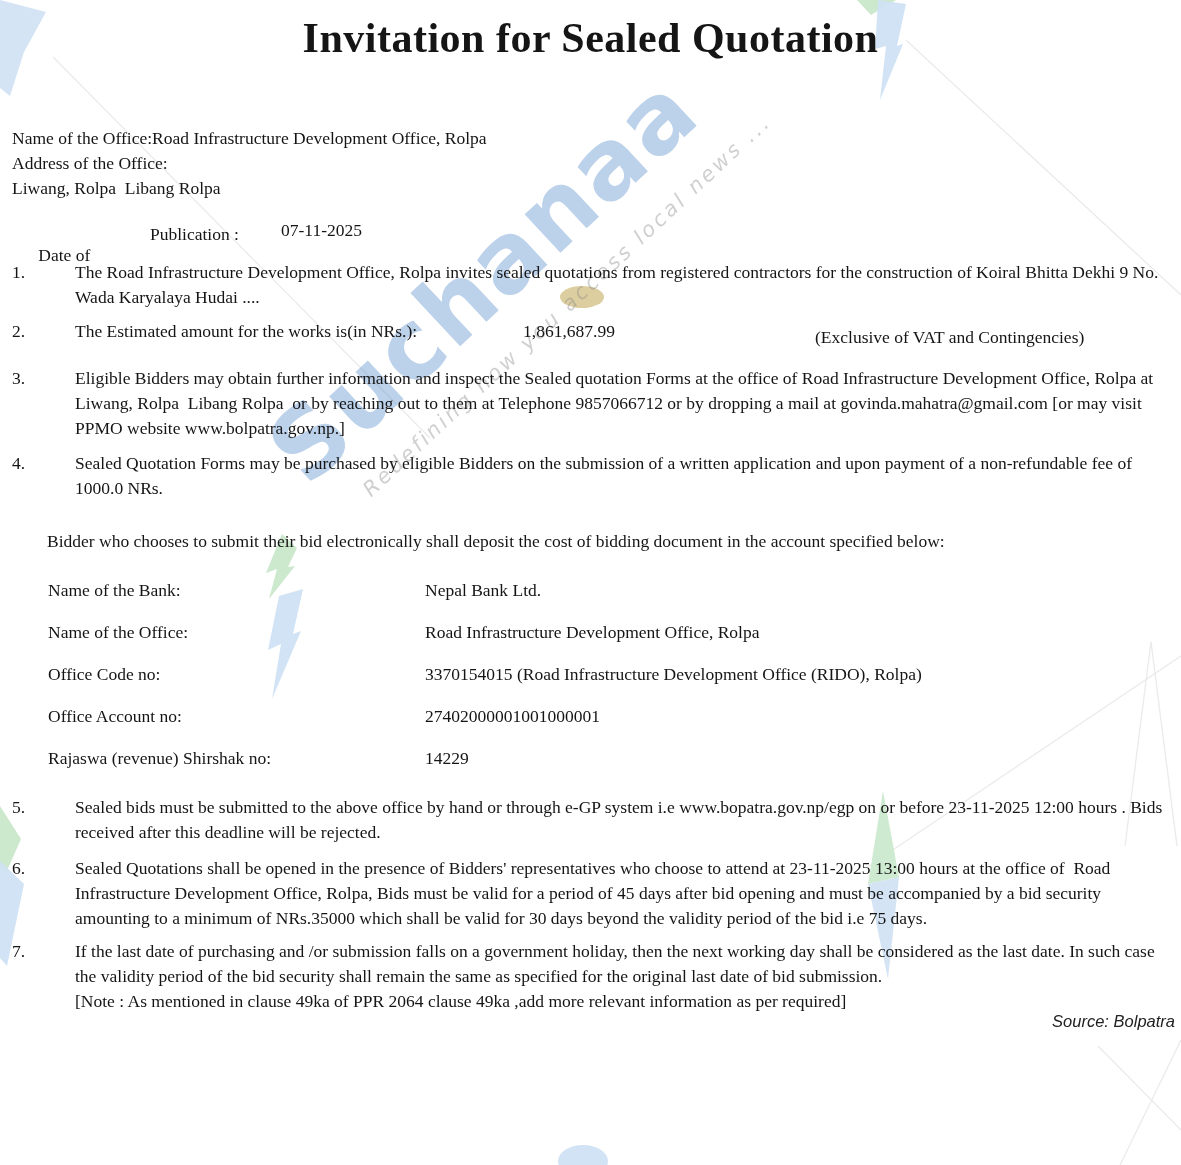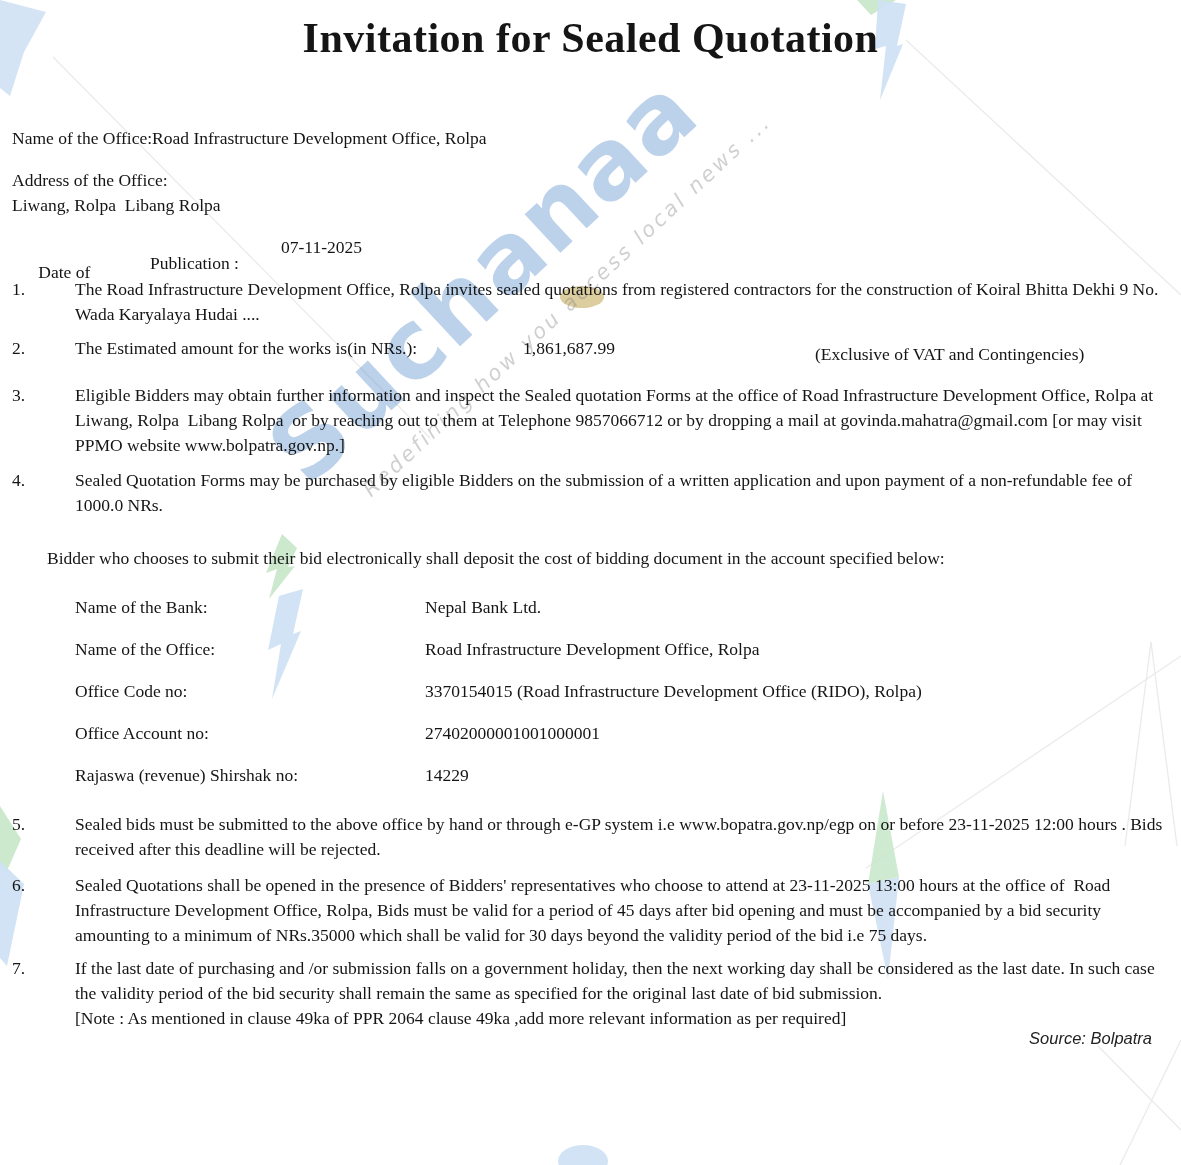--- a/index.html
+++ b/index.html
@@ -21,47 +21,47 @@
   }
   .wm-tagline{
     font-family:"DejaVu Sans",sans-serif;font-style:italic;font-size:21px;
     letter-spacing:3px;color:#8a8a8a;opacity:.40;margin:8px 0 0 40px;
   }
   
   .content{position:relative;z-index:1;}
   .title{margin:14px 0 0;text-align:center;font-size:42px;font-weight:bold;letter-spacing:.5px;}
   .meta{margin:0;padding-left:12px;font-size:17.5px;line-height:25px;white-space:pre-wrap;}
   .m-name{margin-top:64px;}
-  .m-addr{margin-top:17px;}
+  .m-addr{}
   .m-quote{margin-top:10px;}
   .m-date{margin-top:17px;position:relative;height:25px;}
-  .m-date .pub{position:absolute;left:150px;top:16px;}
+  .m-date .pub{position:absolute;left:150px;top:4px;}
   .m-date .pubdate{position:absolute;left:281px;top:0;}
   .block{display:block;}
   .li{position:relative;padding-left:75px;font-size:17.5px;line-height:25px;}
   .li .num{position:absolute;left:12px;top:0;}
   .li .txt{width:1088px;white-space:pre-wrap;}
   .i1{margin-top:17px;}
   .i2{margin-top:9px;}
   .i2 .amount{position:absolute;left:523px;top:0;}
   .i2 .vatnote{position:absolute;left:815px;top:6px;}
   .i3{margin-top:22px;}
   .i4{margin-top:10px;}
   .or{margin-top:12px;padding-left:455px;font-size:17.5px;line-height:25px;}
   .bidder{margin:28px 0 0;padding-left:47px;font-size:17.5px;line-height:25px;white-space:pre-wrap;}
   .bank{margin-top:24px;}
-  .bank-row{position:relative;padding-left:75px;margin-top:17px;font-size:17.5px;line-height:25px;}
+  .bank-row{position:relative;padding-left:48px;margin-top:17px;font-size:17.5px;line-height:25px;}
   .bank-row.first{margin-top:0;}
   .bank-row .bv{position:absolute;left:425px;top:0;white-space:pre-wrap;font-family:Liberation Serif, serif;}
   .i5{margin-top:24px;}
   .i6{margin-top:11px;}
   .i7{margin-top:8px;}
   .notetext{display:block;}
   .source{
-    margin-top:-4px;text-align:right;padding-right:29px;
+    margin-top:-4px;text-align:right;padding-right:6px;
     font-family:"Liberation Sans",sans-serif;font-style:italic;font-size:16.5px;line-height:22px;color:#222;
   }
 </style>
 </head>
 <body>
 
 <div class="page">
 
   <svg class="decor" width="1181" height="1165" viewBox="0 0 1181 1165" aria-hidden="true">
 

